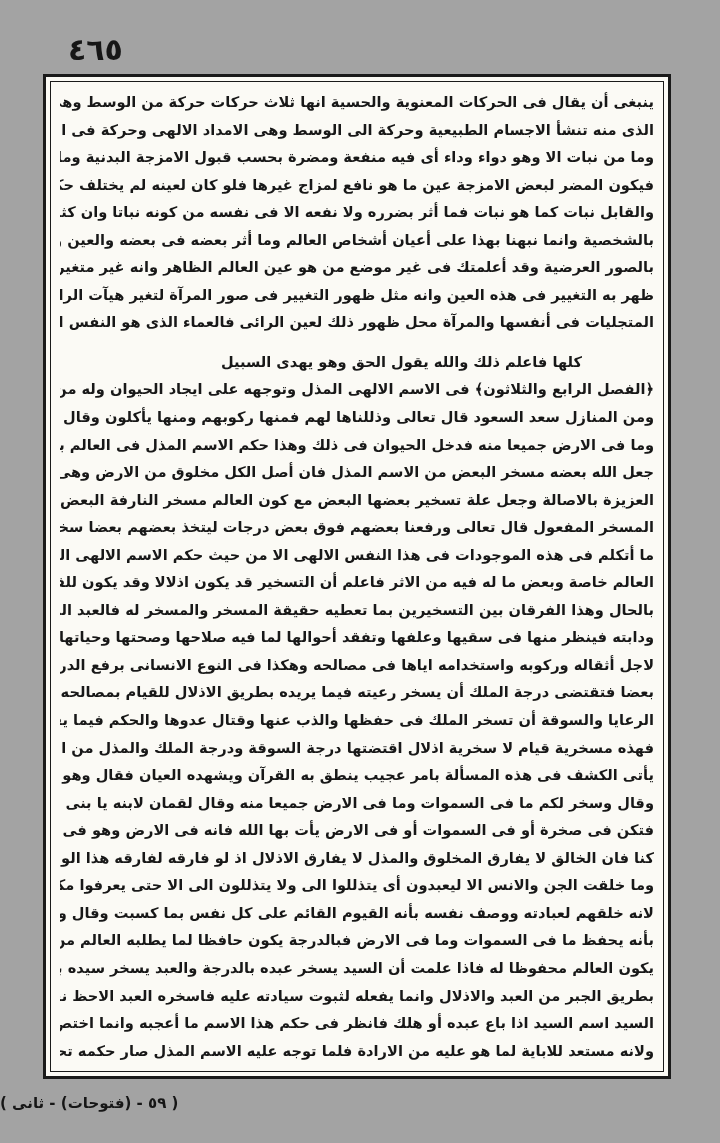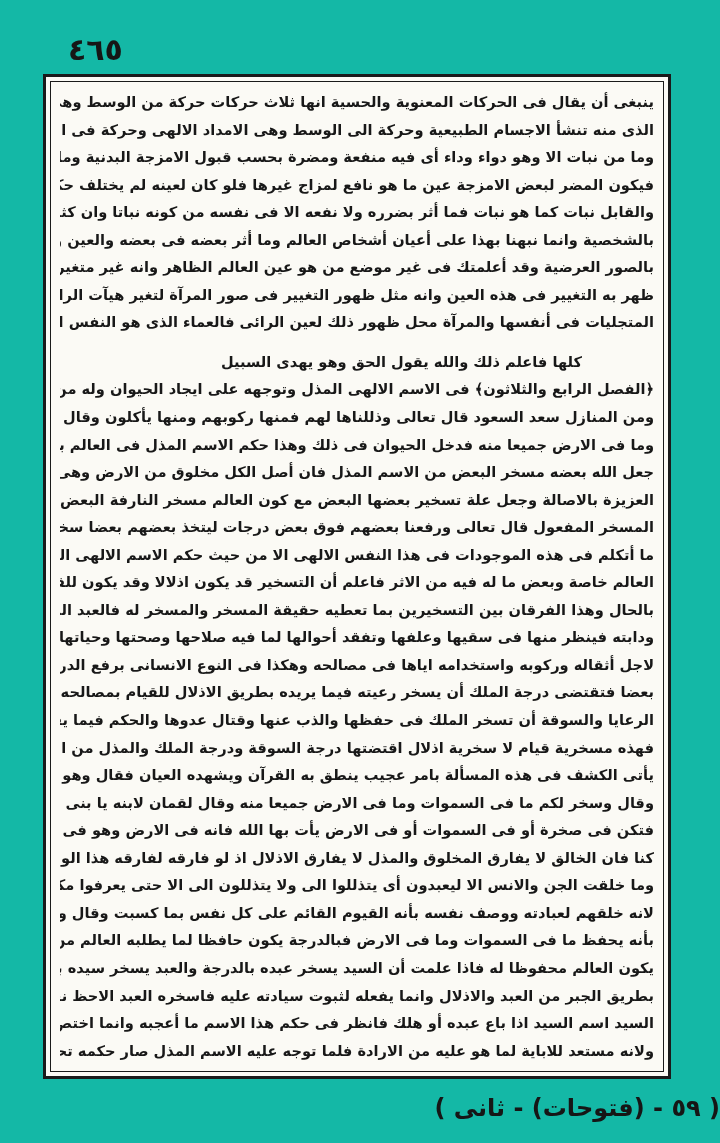--- a/index.html
+++ b/index.html
@@ -8,21 +8,21 @@
     width: 720px;
     height: 1143px;
     background: #fbfaf5;
     overflow: hidden;
     font-family: "DejaVu Sans", sans-serif;
   }
   .sheet {
     position: relative;
     width: 720px;
     height: 1143px;
-    background: #14b8a6;
+    background: #a3a3a3;
     color: #1c1c1c;
   }
   
   .page-number {
     position: absolute;
     top: 32px;
     left: 68px;
     font-size: 30px;
     font-weight: bold;
     color: #161616;
@@ -71,23 +71,23 @@
     padding-right: 72px;
     box-sizing: border-box;
     margin-top: 12px;
   }
   
   .footer {
     position: absolute;
     top: 1094px;
     left: 0;
     width: 720px;
-    text-align: right;
+    text-align: left;
     direction: rtl;
-    font-size: 24px;
+    font-size: 15px;
     font-weight: bold;
     color: #161616;
   }
 </style>
 </head>
 <body>
 
 <div class="sheet">
 
   <div class="page-number">٤٦٥</div>

